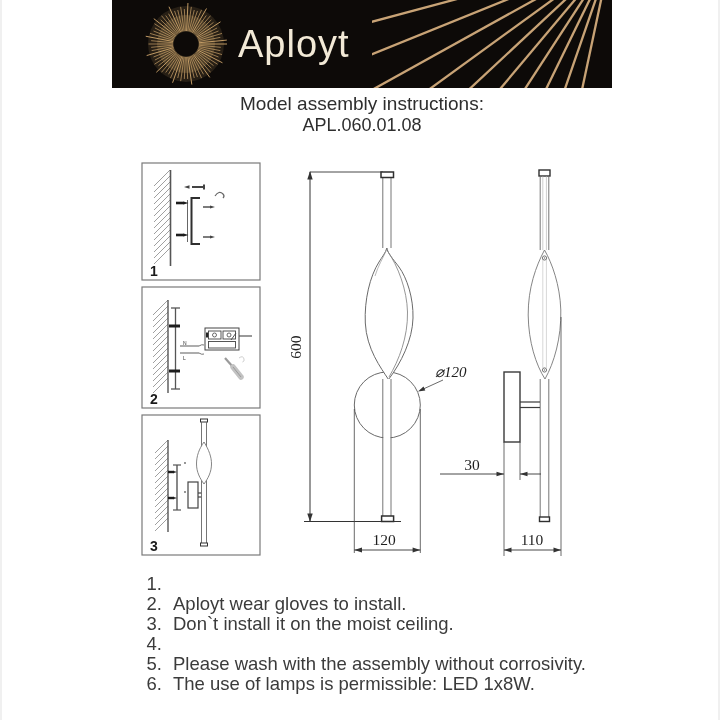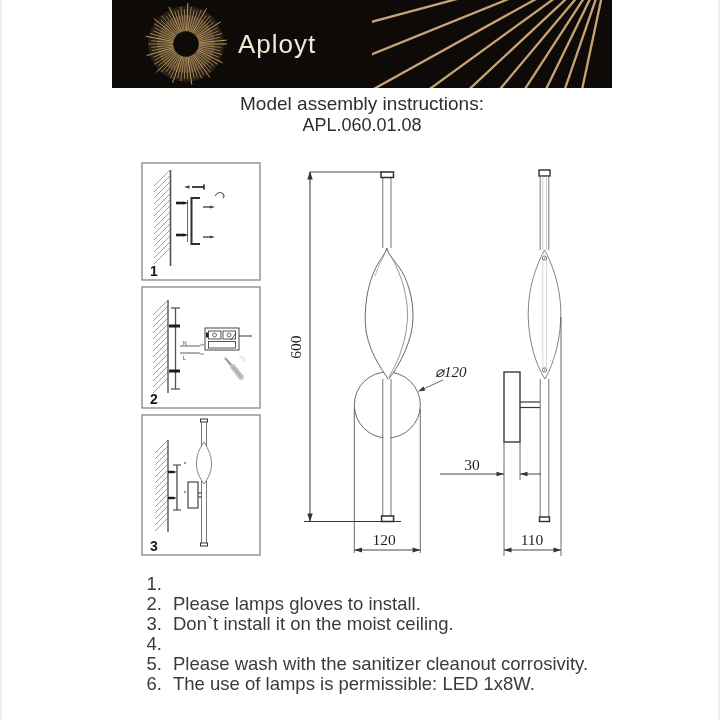--- a/index.html
+++ b/index.html
@@ -8,21 +8,21 @@
     font-family:"Liberation Sans",sans-serif;overflow:hidden;
     border-left:2px solid #f0f0f0;border-right:2px solid #f0f0f0;box-sizing:border-box;
   }
   .band{
     position:absolute;left:110px;top:0;width:500px;height:88px;
     background:#0d0a08;overflow:hidden;
   }
   .starburst{position:absolute;left:30px;top:0;width:88px;height:88px;}
   .brand{
     position:absolute;left:126px;top:0;height:88px;display:flex;align-items:center;
-    color:#f2e9d6;font-size:26px;font-weight:300;letter-spacing:1px;
+    color:#f2e9d6;font-size:38px;font-weight:300;letter-spacing:1px;
   }
   .fan{position:absolute;right:0;top:0;width:240px;height:88px;}
   .title-block{position:absolute;left:0;top:93px;width:720px;text-align:center;color:#2e2e2e;}
   .title-line{font-size:19px;font-weight:500;line-height:22px;}
   .model-line{font-size:18px;font-weight:500;line-height:21px;}
   .drawing{position:absolute;left:135px;top:160px;}
   .instr{position:absolute;left:130px;top:574px;width:500px;}
   .instr-row{display:flex;font-size:18.5px;line-height:20.1px;color:#3b3b3b;font-weight:500;}
   .instr-num{width:30px;text-align:right;margin-right:11px;flex:none;}
   svg text{font-family:"Liberation Serif","DejaVu Serif",serif;}
@@ -338,30 +338,30 @@
     <text x="395" y="385" text-anchor="middle" font-size="15.5" fill="#1f1f1f">110</text>
   </g>
 </svg>
 
 <div class="instr">
   <div class="instr-row">
     <span class="instr-num">1.</span>
   </div>
   <div class="instr-row">
     <span class="instr-num">2.</span>
-    <span>Please lamps gloves to install.</span>
+    <span>Aployt wear gloves to install.</span>
   </div>
   <div class="instr-row">
     <span class="instr-num">3.</span>
     <span>Don`t install it on the moist ceiling.</span>
   </div>
   <div class="instr-row">
     <span class="instr-num">4.</span>
   </div>
   <div class="instr-row">
     <span class="instr-num">5.</span>
-    <span>Please wash with the sanitizer cleanout corrosivity.</span>
+    <span>Please wash with the assembly without corrosivity.</span>
   </div>
   <div class="instr-row">
     <span class="instr-num">6.</span>
     <span>The use of lamps is permissible: LED 1x8W.</span>
   </div>
 </div>
 
 </body></html>

